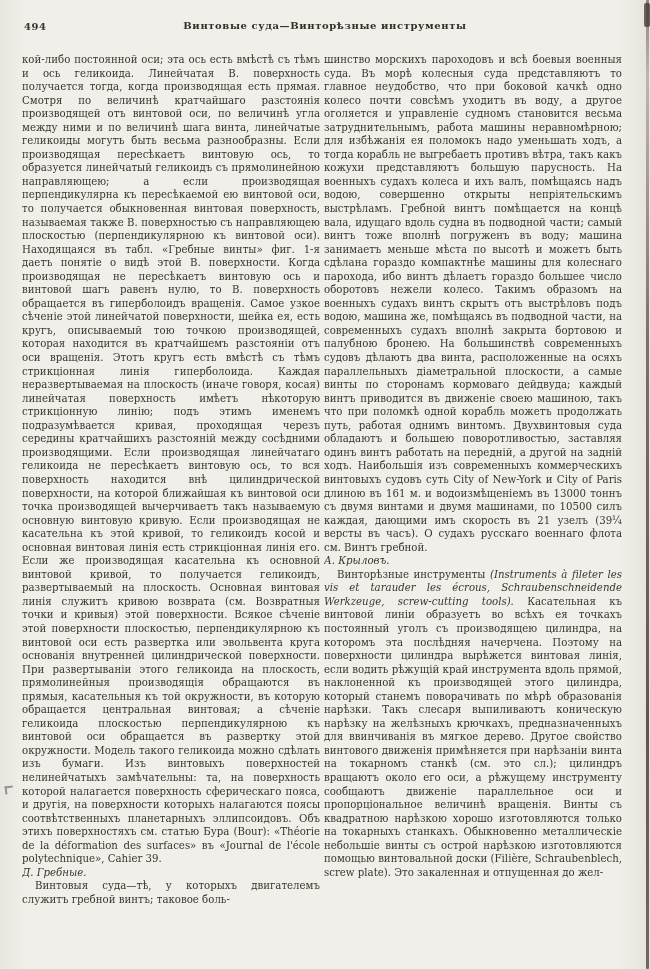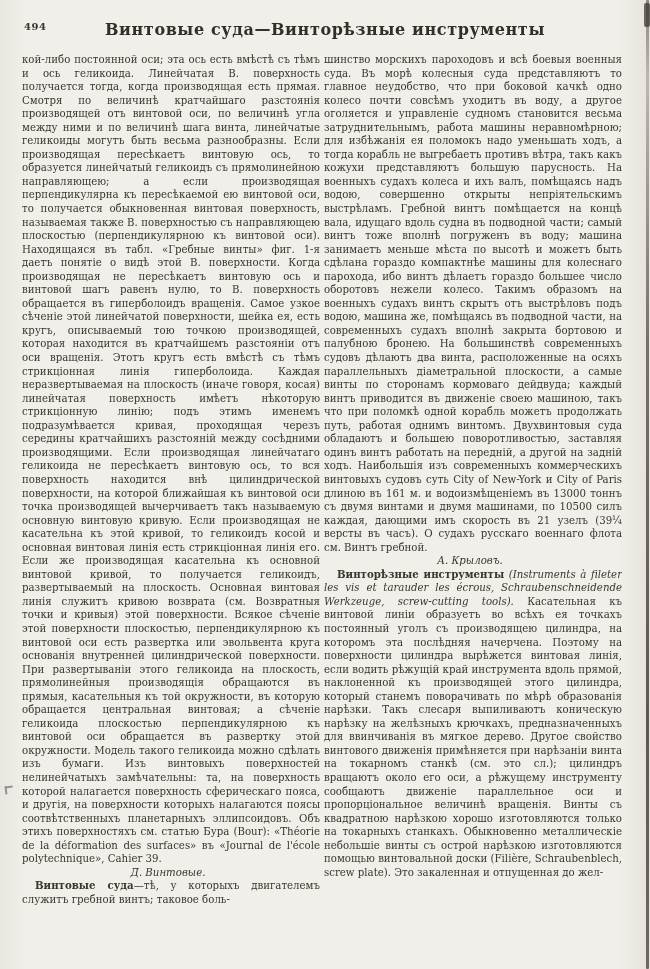--- a/index.html
+++ b/index.html
@@ -19,46 +19,46 @@
   .running-head {
     position: absolute; top: 20px; left: 0; right: 0; height: 18px;
   }
   .page-number {
     position: absolute; left: 24px; top: 1px;
     font-weight: bold; font-size: 10px; letter-spacing: .5px;
   }
   .head-title {
     text-align: center;
     font-weight: bold;
-    font-size: 16px;
+    font-size: 10px;
     letter-spacing: .6px;
     color: #332e26;
   }
   .columns {
     position: absolute; top: 53px; left: 22px;
     display: flex; gap: 4px;
   }
   .col {
     width: 298px; height: 896px;
     overflow: hidden;
     font-size: 10.2px;
     line-height: 13.55px;
     text-align: justify;
     color: #3b352c;
   }
   .col p { margin: 0; text-indent: 13px; }
   .col p.no-indent { text-indent: 0; }
   .clip-left  { max-height: 841px; overflow: hidden; }
   .clip-right { max-height: 556px; overflow: hidden; }
   .sig {
-    text-align: center;
+    text-align: left;
     font-style: italic;
     padding-right: 6px;
   }
-  b.lead { font-weight: bold; }
+  b.lead { font-weight: normal; }
   .paren { font-style: italic; }
   
   .edge-shadow {
     position: absolute; right: 1px; top: 0; width: 3px; height: 969px;
     background: linear-gradient(to bottom,
       rgba(58,53,46,.55) 0%,
       rgba(58,53,46,.25) 8%,
       rgba(58,53,46,.65) 35%,
       rgba(58,53,46,.8) 75%,
       rgba(58,53,46,.7) 100%);
@@ -86,22 +86,22 @@
 
   <div class="running-head">
     <span class="page-number">494</span>
     <div class="head-title">Винтовые суда—Винторѣзные инструменты</div>
   </div>
 
   <div class="columns">
 
     <div class="col">
       <p class="no-indent clip-left">кой-либо постоянной оси; эта ось есть вмѣстѣ съ тѣмъ и ось геликоида. Линейчатая В. поверхность получается тогда, когда производящая есть прямая. Смотря по величинѣ кратчайшаго разстоянія производящей отъ винтовой оси, по величинѣ угла между ними и по величинѣ шага винта, линейчатые геликоиды могутъ быть весьма разнообразны. Если производящая пересѣкаетъ винтовую ось, то образуется линейчатый геликоидъ съ прямолинейною направляющею; а если производящая перпендикулярна къ пересѣкаемой ею винтовой оси, то получается обыкновенная винтовая поверхность, называемая также В. поверхностью съ направляющею плоскостью (перпендикулярною къ винтовой оси). Находящаяся въ табл. «Гребные винты» фиг. 1-я даетъ понятіе о видѣ этой В. поверхности. Когда производящая не пересѣкаетъ винтовую ось и винтовой шагъ равенъ нулю, то В. поверхность обращается въ гиперболоидъ вращенія. Самое узкое сѣченіе этой линейчатой поверхности, шейка ея, есть кругъ, описываемый тою точкою производящей, которая находится въ кратчайшемъ разстояніи отъ оси вращенія. Этотъ кругъ есть вмѣстѣ съ тѣмъ стрикціонная линія гиперболоида. Каждая неразвертываемая на плоскость (иначе говоря, косая) линейчатая поверхность имѣетъ нѣкоторую стрикціонную линію; подъ этимъ именемъ подразумѣвается кривая, проходящая черезъ середины кратчайшихъ разстояній между сосѣдними производящими. Если производящая линейчатаго геликоида не пересѣкаетъ винтовую ось, то вся поверхность находится внѣ цилиндрической поверхности, на которой ближайшая къ винтовой оси точка производящей вычерчиваетъ такъ называемую основную винтовую кривую. Если производящая не касательна къ этой кривой, то геликоидъ косой и основная винтовая линія есть стрикціонная линія его. Если же производящая касательна къ основной винтовой кривой, то получается геликоидъ, развертываемый на плоскость. Основная винтовая линія служитъ кривою возврата (см. Возвратныя точки и кривыя) этой поверхности. Всякое сѣченіе этой поверхности плоскостью, перпендикулярною къ винтовой оси есть развертка или эвольвента круга основанія внутренней цилиндрической поверхности. При развертываніи этого геликоида на плоскость, прямолинейныя производящія обращаются въ прямыя, касательныя къ той окружности, въ которую обращается центральная винтовая; а сѣченіе геликоида плоскостью перпендикулярною къ винтовой оси обращается въ развертку этой окружности. Модель такого геликоида можно сдѣлать изъ бумаги. Изъ винтовыхъ поверхностей нелинейчатыхъ замѣчательны: та, на поверхность которой налагается поверхность сферическаго пояса, и другія, на поверхности которыхъ налагаются поясы соотвѣтственныхъ планетарныхъ эллипсоидовъ. Объ этихъ поверхностяхъ см. статью Бура (Bour): «Théorie de la déformation des surfaces» въ «Journal de l'école polytechnique», Cahier 39.</p>
-      <div class="sig">Д. Винтовые.</div>
-      <p><b class="lead">Винтовые суда</b><span>—тѣ, у которыхъ двигателемъ служитъ гребной винтъ; таковое боль-</span></p>
+      <div class="sig">Д. Гребные.</div>
+      <p><b class="lead">Винтовыя суда</b><span>—тѣ, у которыхъ двигателемъ служитъ гребной винтъ; таковое боль-</span></p>
     </div>
 
     <div class="col">
       <p class="no-indent clip-right">шинство морскихъ пароходовъ и всѣ боевыя военныя суда. Въ морѣ колесныя суда представляютъ то главное неудобство, что при боковой качкѣ одно колесо почти совсѣмъ уходитъ въ воду, а другое оголяется и управленіе судномъ становится весьма затруднительнымъ, работа машины неравномѣрною; для избѣжанія ея поломокъ надо уменьшать ходъ, а тогда корабль не выгребаетъ противъ вѣтра, такъ какъ кожухи представляютъ большую парусность. На военныхъ судахъ колеса и ихъ валъ, помѣщаясь надъ водою, совершенно открыты непріятельскимъ выстрѣламъ. Гребной винтъ помѣщается на концѣ вала, идущаго вдоль судна въ подводной части; самый винтъ тоже вполнѣ погруженъ въ воду; машина занимаетъ меньше мѣста по высотѣ и можетъ быть сдѣлана гораздо компактнѣе машины для колеснаго парохода, ибо винтъ дѣлаетъ гораздо большее число оборотовъ нежели колесо. Такимъ образомъ на военныхъ судахъ винтъ скрытъ отъ выстрѣловъ подъ водою, машина же, помѣщаясь въ подводной части, на современныхъ судахъ вполнѣ закрыта бортовою и палубною бронею. На большинствѣ современныхъ судовъ дѣлаютъ два винта, расположенные на осяхъ параллельныхъ діаметральной плоскости, а самые винты по сторонамъ кормоваго дейдвуда; каждый винтъ приводится въ движеніе своею машиною, такъ что при поломкѣ одной корабль можетъ продолжать путь, работая однимъ винтомъ. Двухвинтовыя суда обладаютъ и большею поворотливостью, заставляя одинъ винтъ работать на передній, а другой на задній ходъ. Наибольшія изъ современныхъ коммерческихъ винтовыхъ судовъ суть City of New-York и City of Paris длиною въ 161 м. и водоизмѣщеніемъ въ 13000 тоннъ съ двумя винтами и двумя машинами, по 10500 силъ каждая, дающими имъ скорость въ 21 узелъ (39¼ версты въ часъ). О судахъ русскаго военнаго флота см. Винтъ гребной.</p>
       <div class="sig">А. Крыловъ.</div>
       <p><b class="lead">Винторѣзные инструменты</b><span class="paren"> (Instruments à fileter les vis et tarauder les écrous, Schraubenschneidende Werkzeuge, screw-cutting tools).</span><span> Касательная къ винтовой линіи образуетъ во всѣхъ ея точкахъ постоянный уголъ съ производящею цилиндра, на которомъ эта послѣдняя начерчена. Поэтому на поверхности цилиндра вырѣжется винтовая линія, если водить рѣжущій край инструмента вдоль прямой, наклоненной къ производящей этого цилиндра, который станемъ поворачивать по мѣрѣ образованія нарѣзки. Такъ слесаря выпиливаютъ коническую нарѣзку на желѣзныхъ крючкахъ, предназначенныхъ для ввинчиванія въ мягкое дерево. Другое свойство винтового движенія примѣняется при нарѣзаніи винта на токарномъ станкѣ (см. это сл.); цилиндръ вращаютъ около его оси, а рѣжущему инструменту сообщаютъ движеніе параллельное оси и пропорціональное величинѣ вращенія. Винты съ квадратною нарѣзкою хорошо изготовляются только на токарныхъ станкахъ. Обыкновенно металлическіе небольшіе винты съ острой нарѣзкою изготовляются помощью винтовальной доски (Filière, Schraubenblech, screw plate). Это закаленная и отпущенная до жел-</span></p>
     </div>
 
   </div>
 

